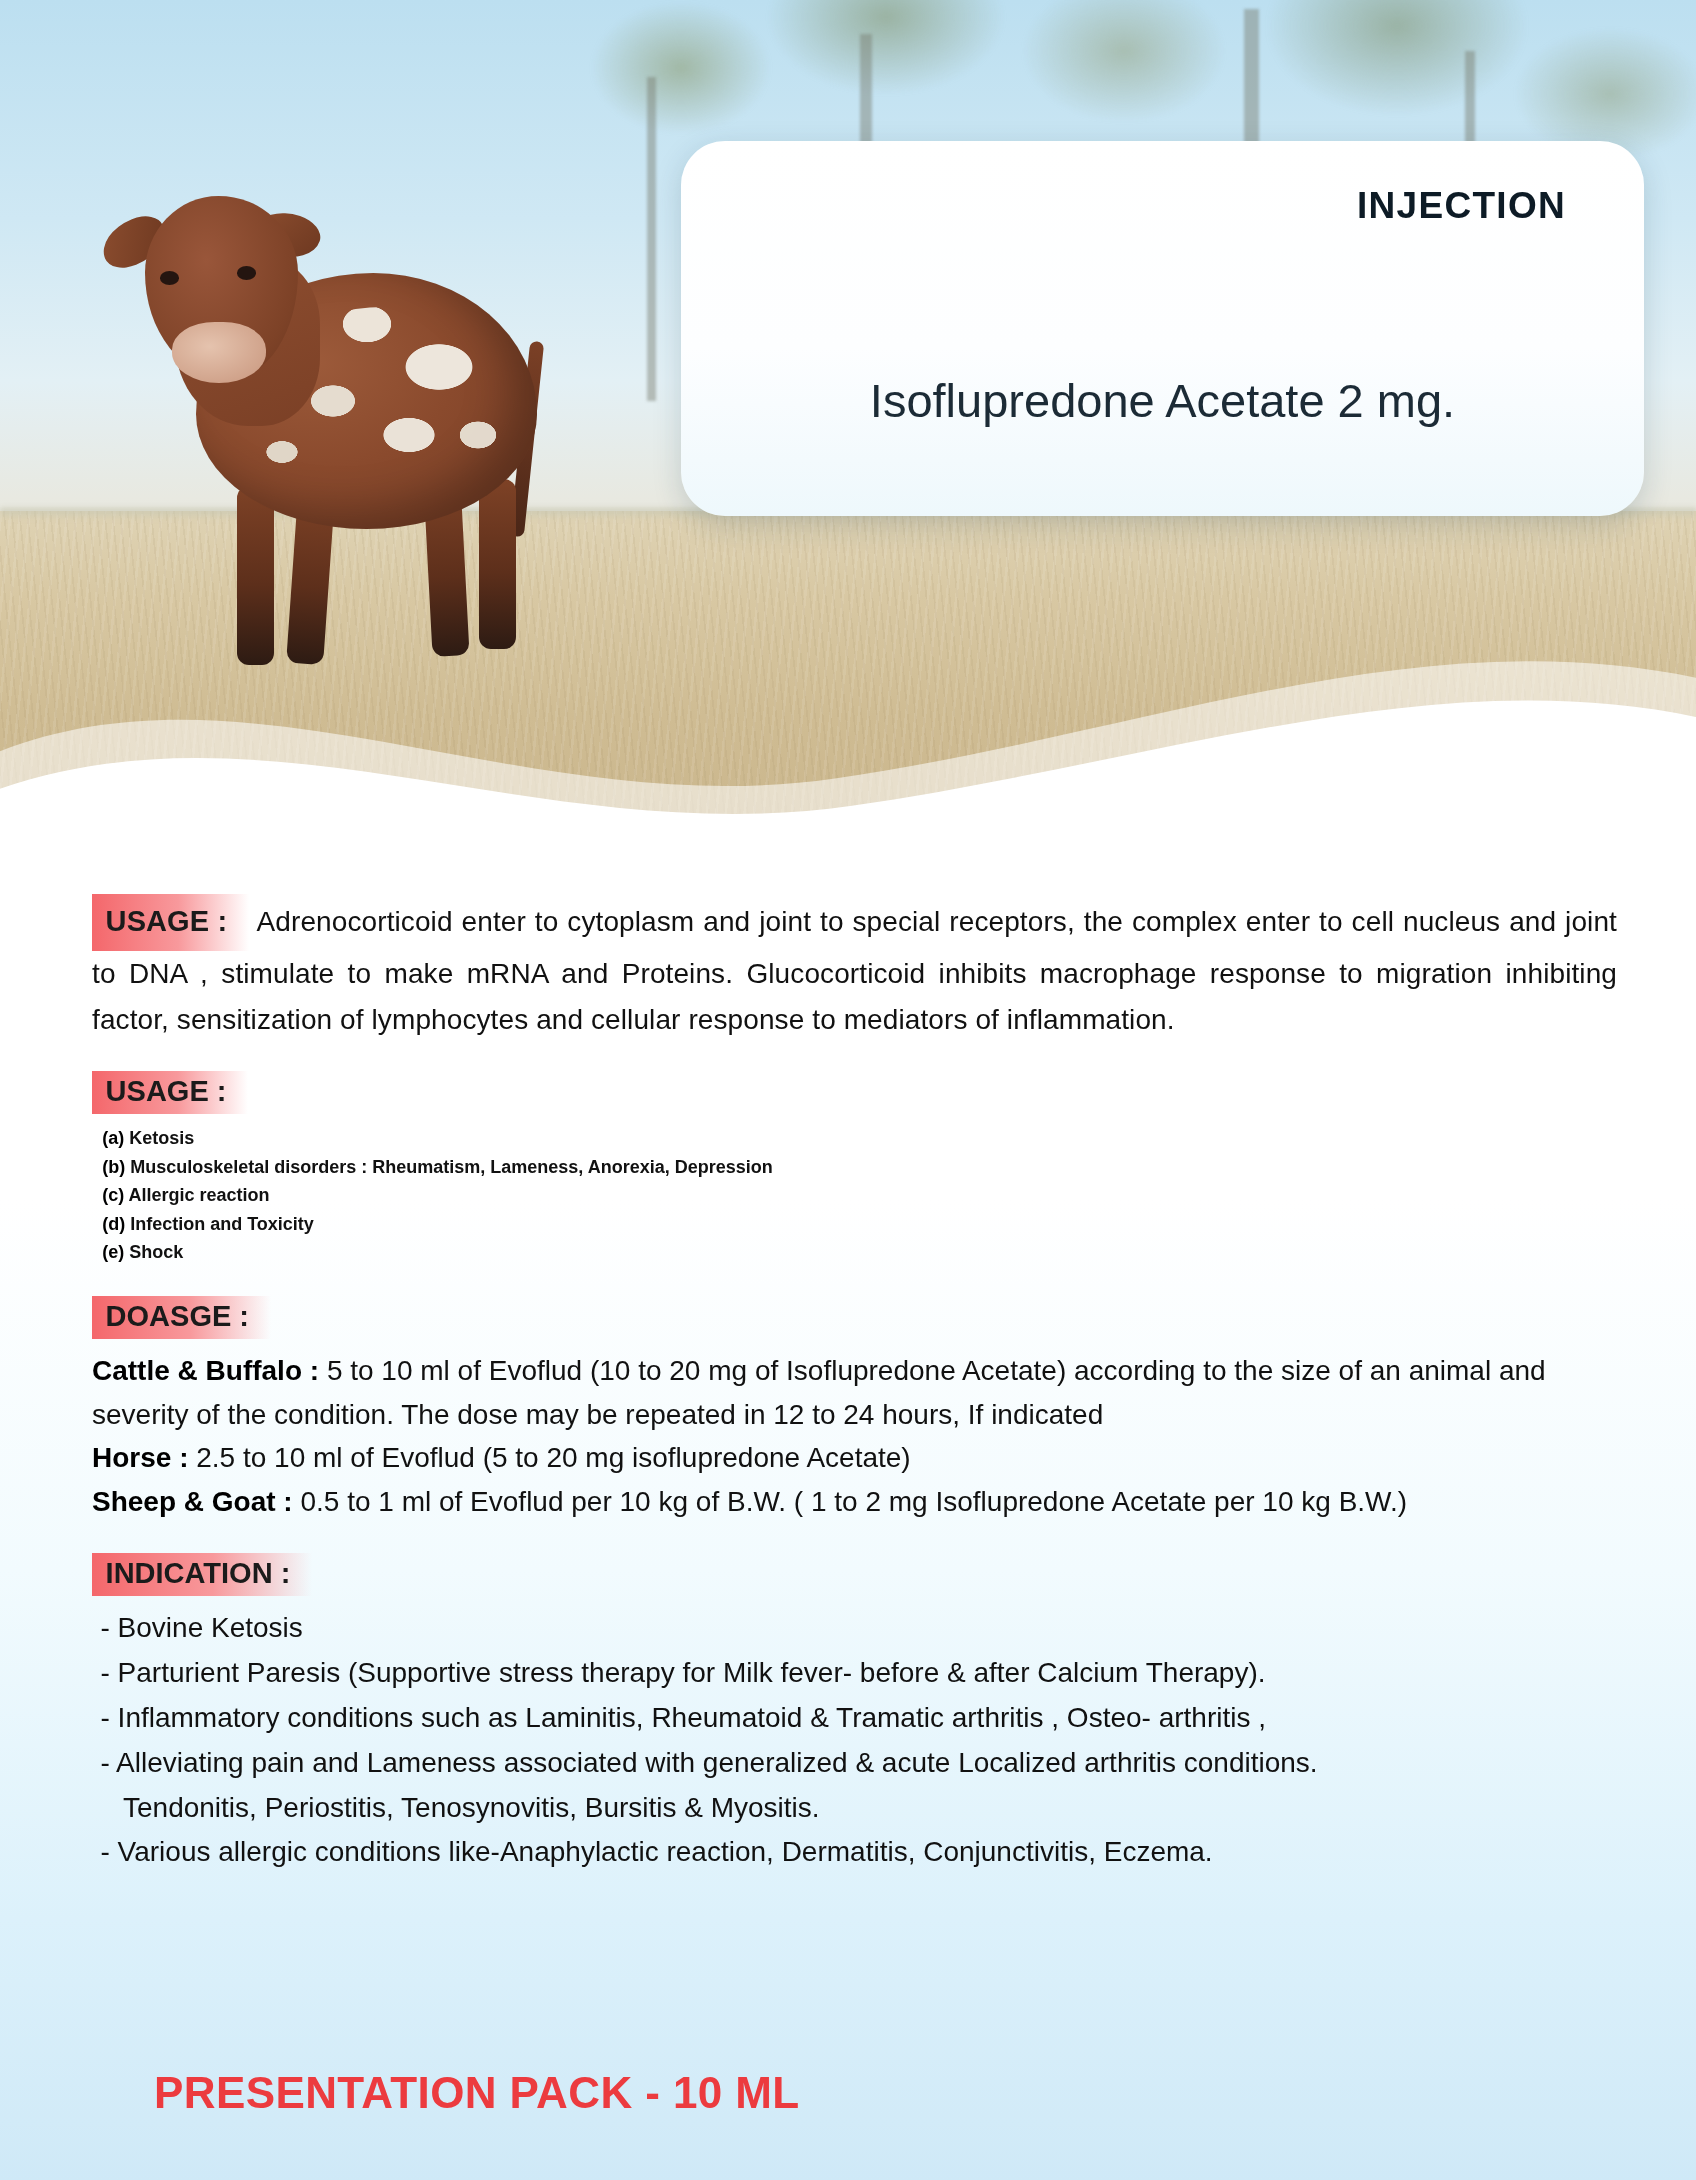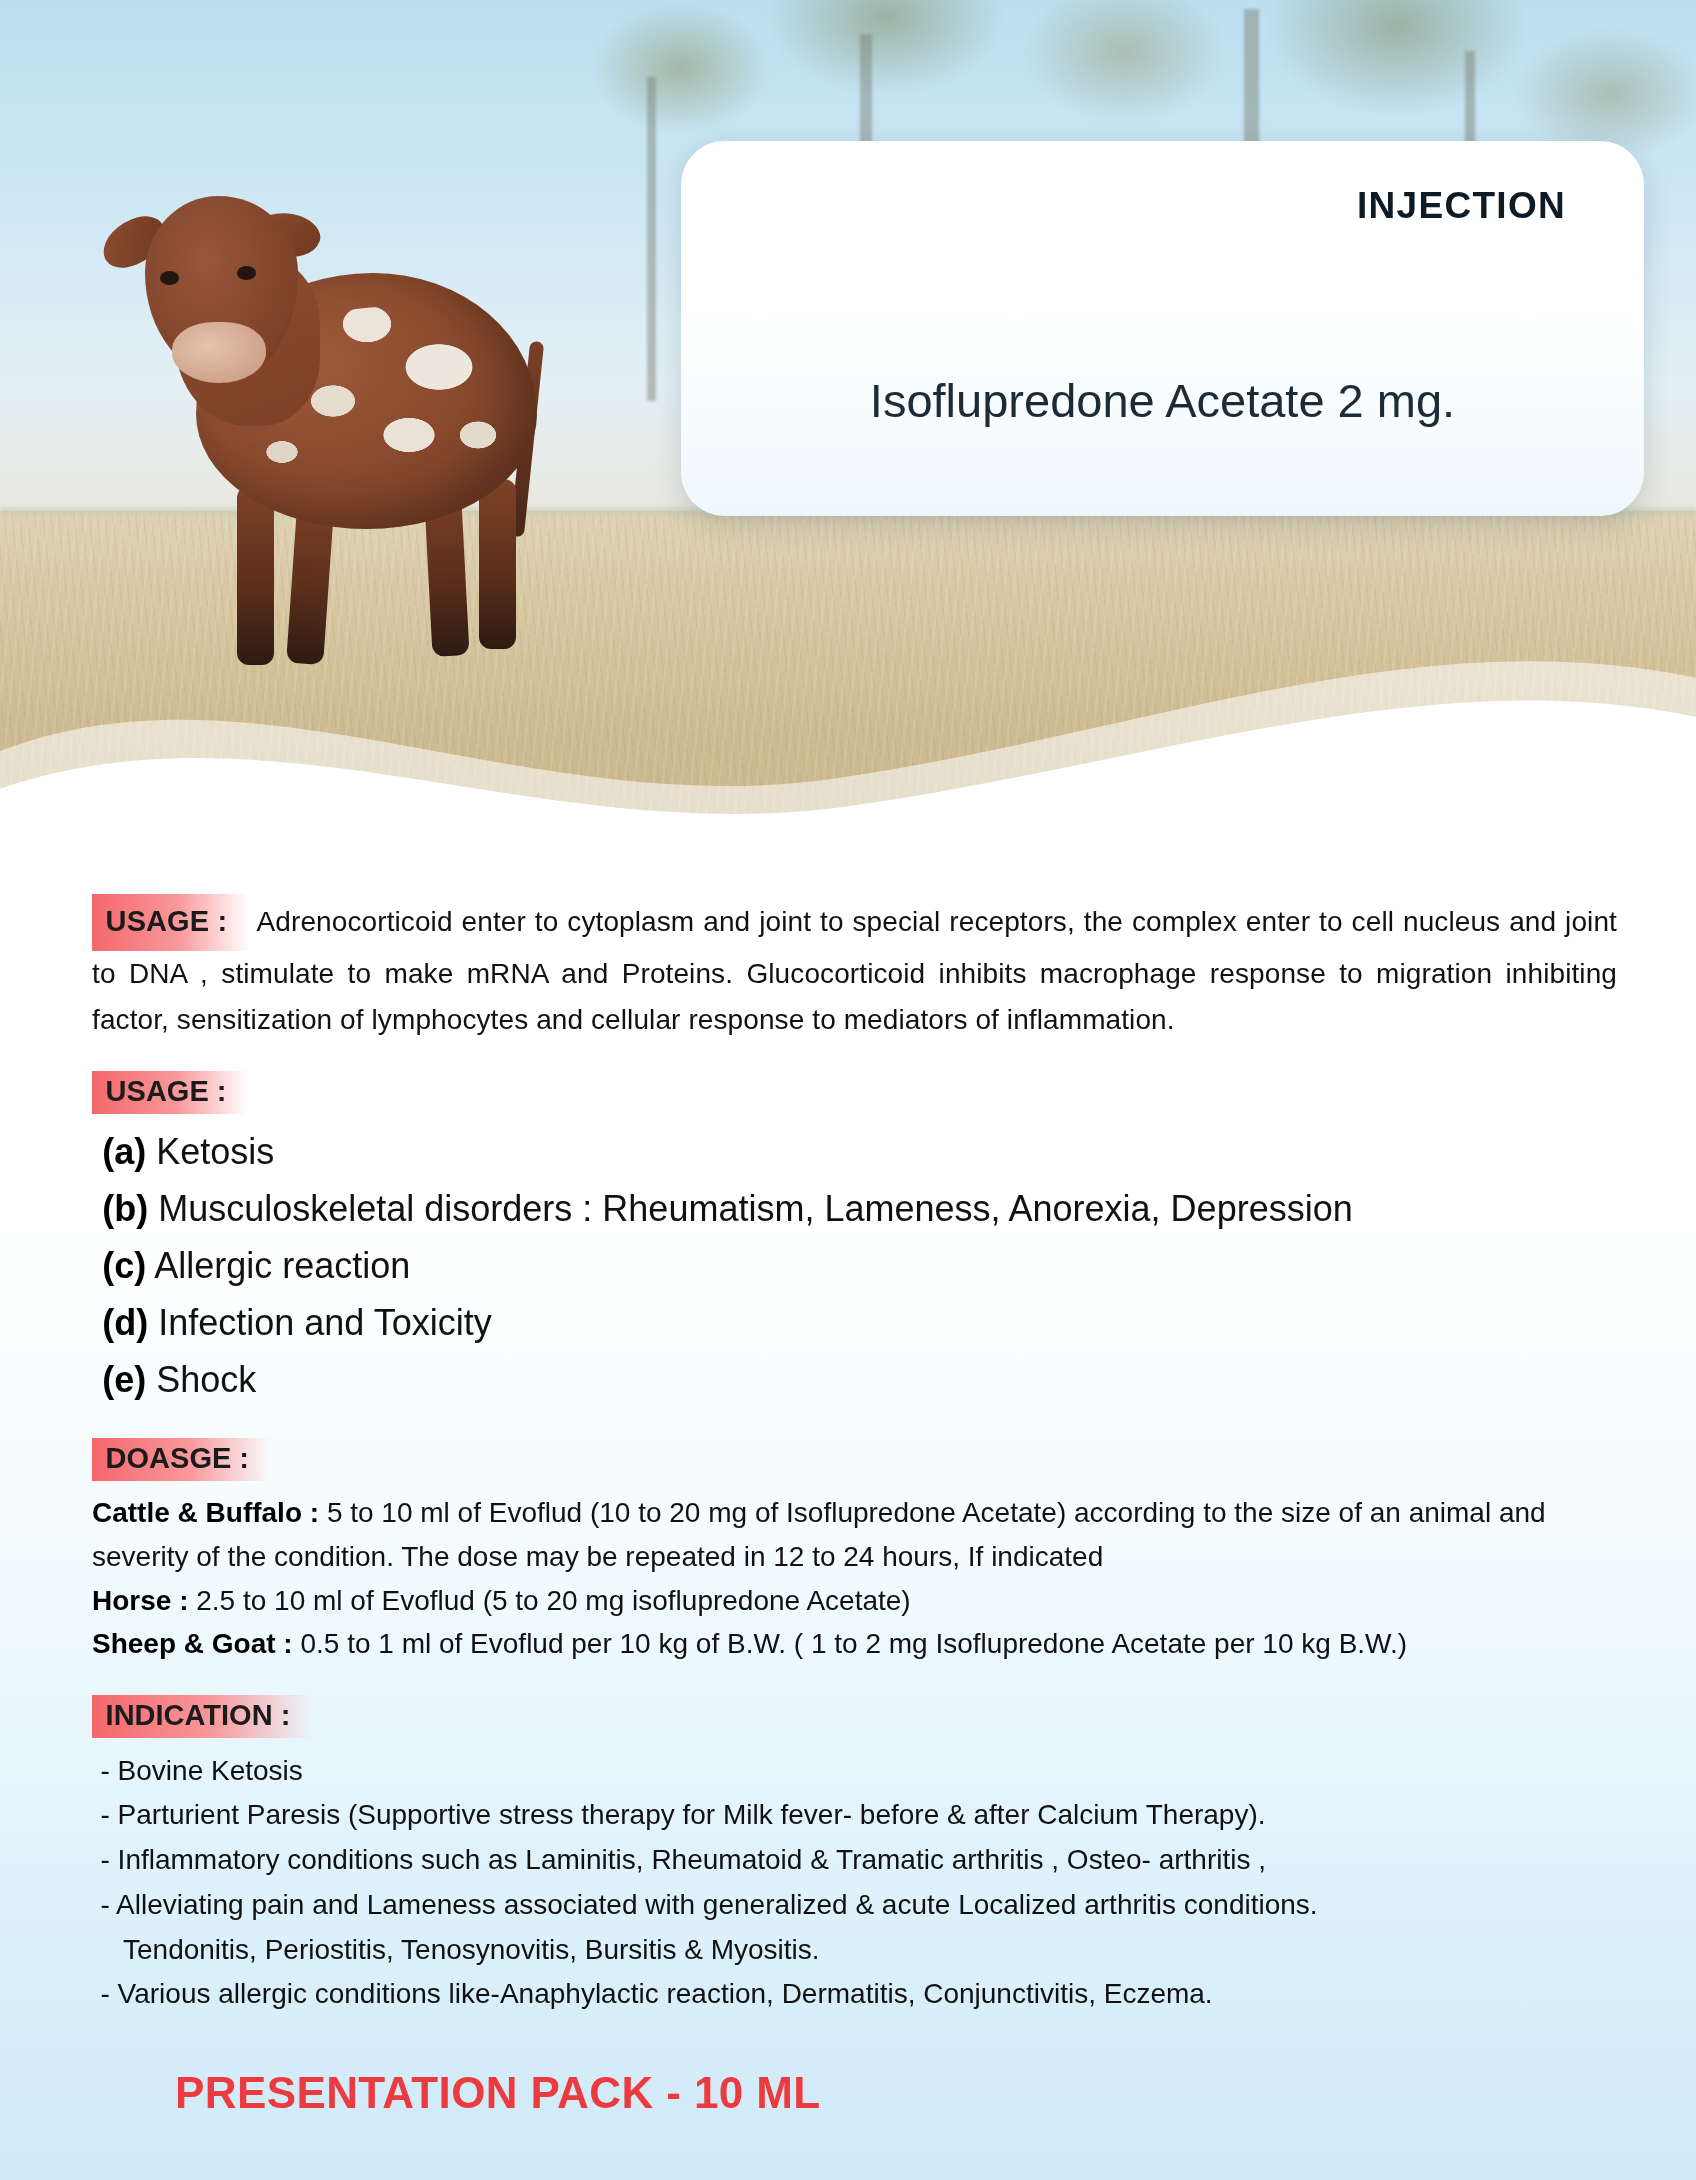--- a/index.html
+++ b/index.html
@@ -180,21 +180,21 @@
     margin-bottom: 3.4px;
   }
   .tag.inline { margin-bottom: 0; vertical-align: baseline; }
   .para {
     font-size: 28px; line-height: 1.62; color: #111; text-align: justify;
     letter-spacing: 0.1px;
   }
   .section { margin-top: 29px; }
   .list { margin-top: 6.8px; }
   .li {
-    font-size: 36px; line-height: 1.58; color: #111; padding-left: 10.2px;
+    font-size: 18px; line-height: 1.58; color: #111; padding-left: 10.2px; font-weight: bold;
   }
   .li b { color: #000; }
   .dose-line { font-size: 28px; line-height: 1.56; color: #111; }
   .dose-line b { color: #000; }
   .ind-line { font-size: 28px; line-height: 1.60; color: #111; padding-left: 8.5px; }
   .ind-cont { padding-left: 31px; }
 
   .footer {
     position: absolute;
     left: 92px; right: 68px; top: 2002px;
@@ -202,21 +202,21 @@
   }
   .withdrawl {
     position: absolute; right: 85px; top: 0;
     text-align: left;
   }
   .withdrawl .w1 { font-size: 32px; font-weight: bold; color: #111; }
   .withdrawl .w1 .lbl { letter-spacing: 0.3px; }
   .withdrawl .w1 .val { font-weight: normal; }
   .withdrawl .w2 { font-size: 31.5px; font-weight: bold; font-style: italic; color: #111; text-align: right; margin-top: 6.8px; padding-right: 15.3px;}
   .pack {
-    position: absolute; left: 83px; top: 66px;
+    position: absolute; left: 62px; top: 66px;
     font-size: 44px; font-weight: bold; color: #ec3b3f; letter-spacing: 0.4px; text-align: center;
   }
 </style>
 </head>
 <body>
 
 <div class="page">
 
   <div class="hero">
     <div class="hero-sky"></div>

